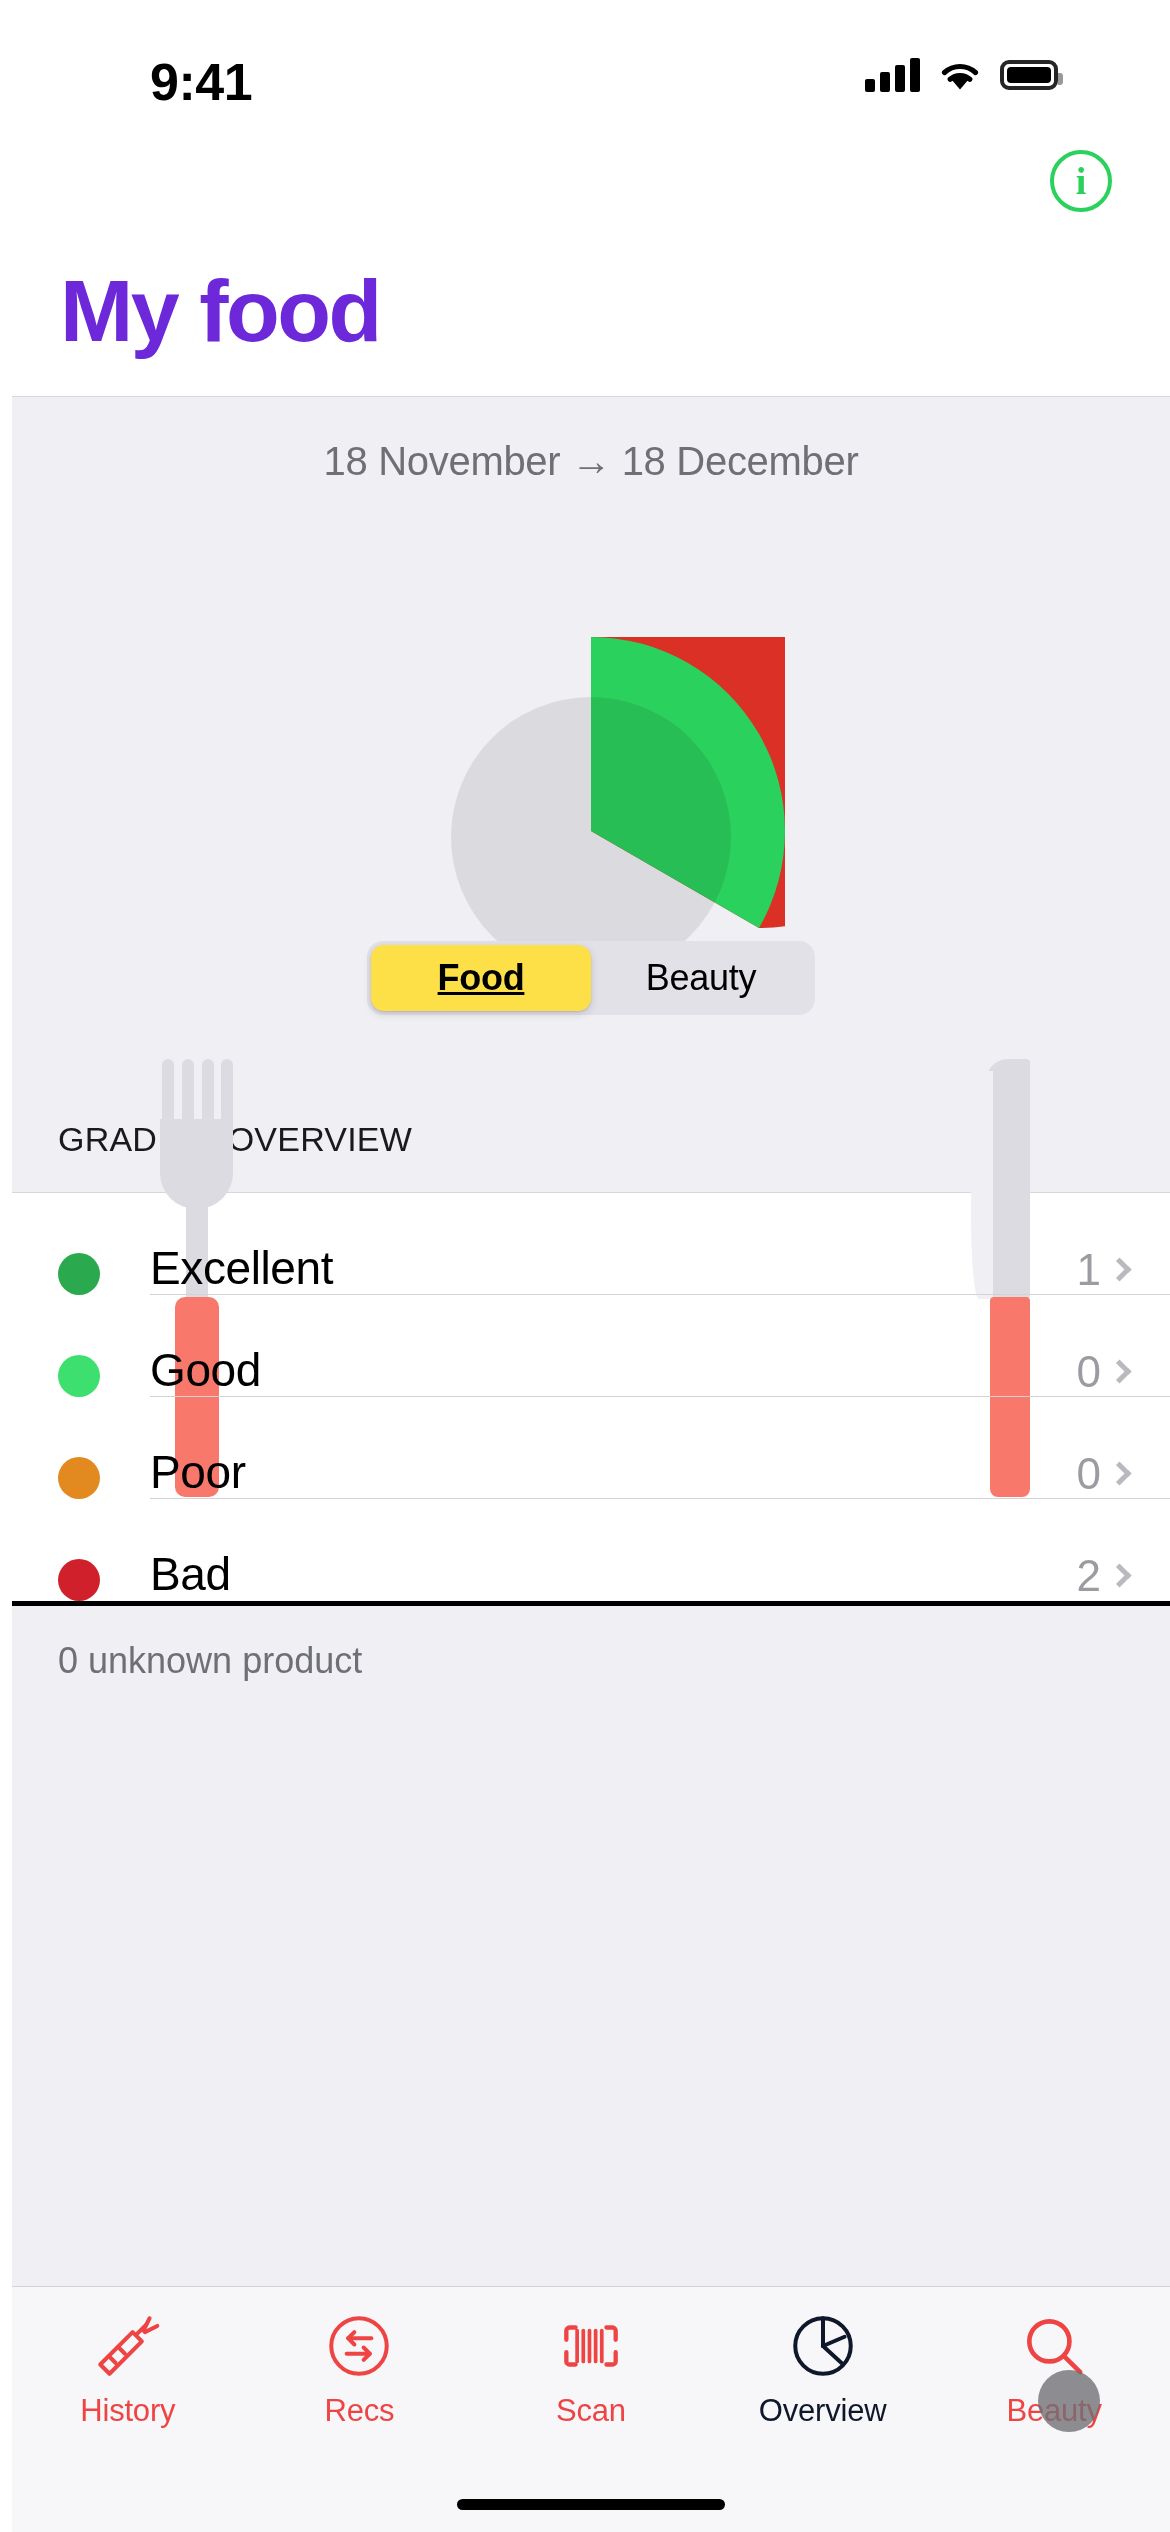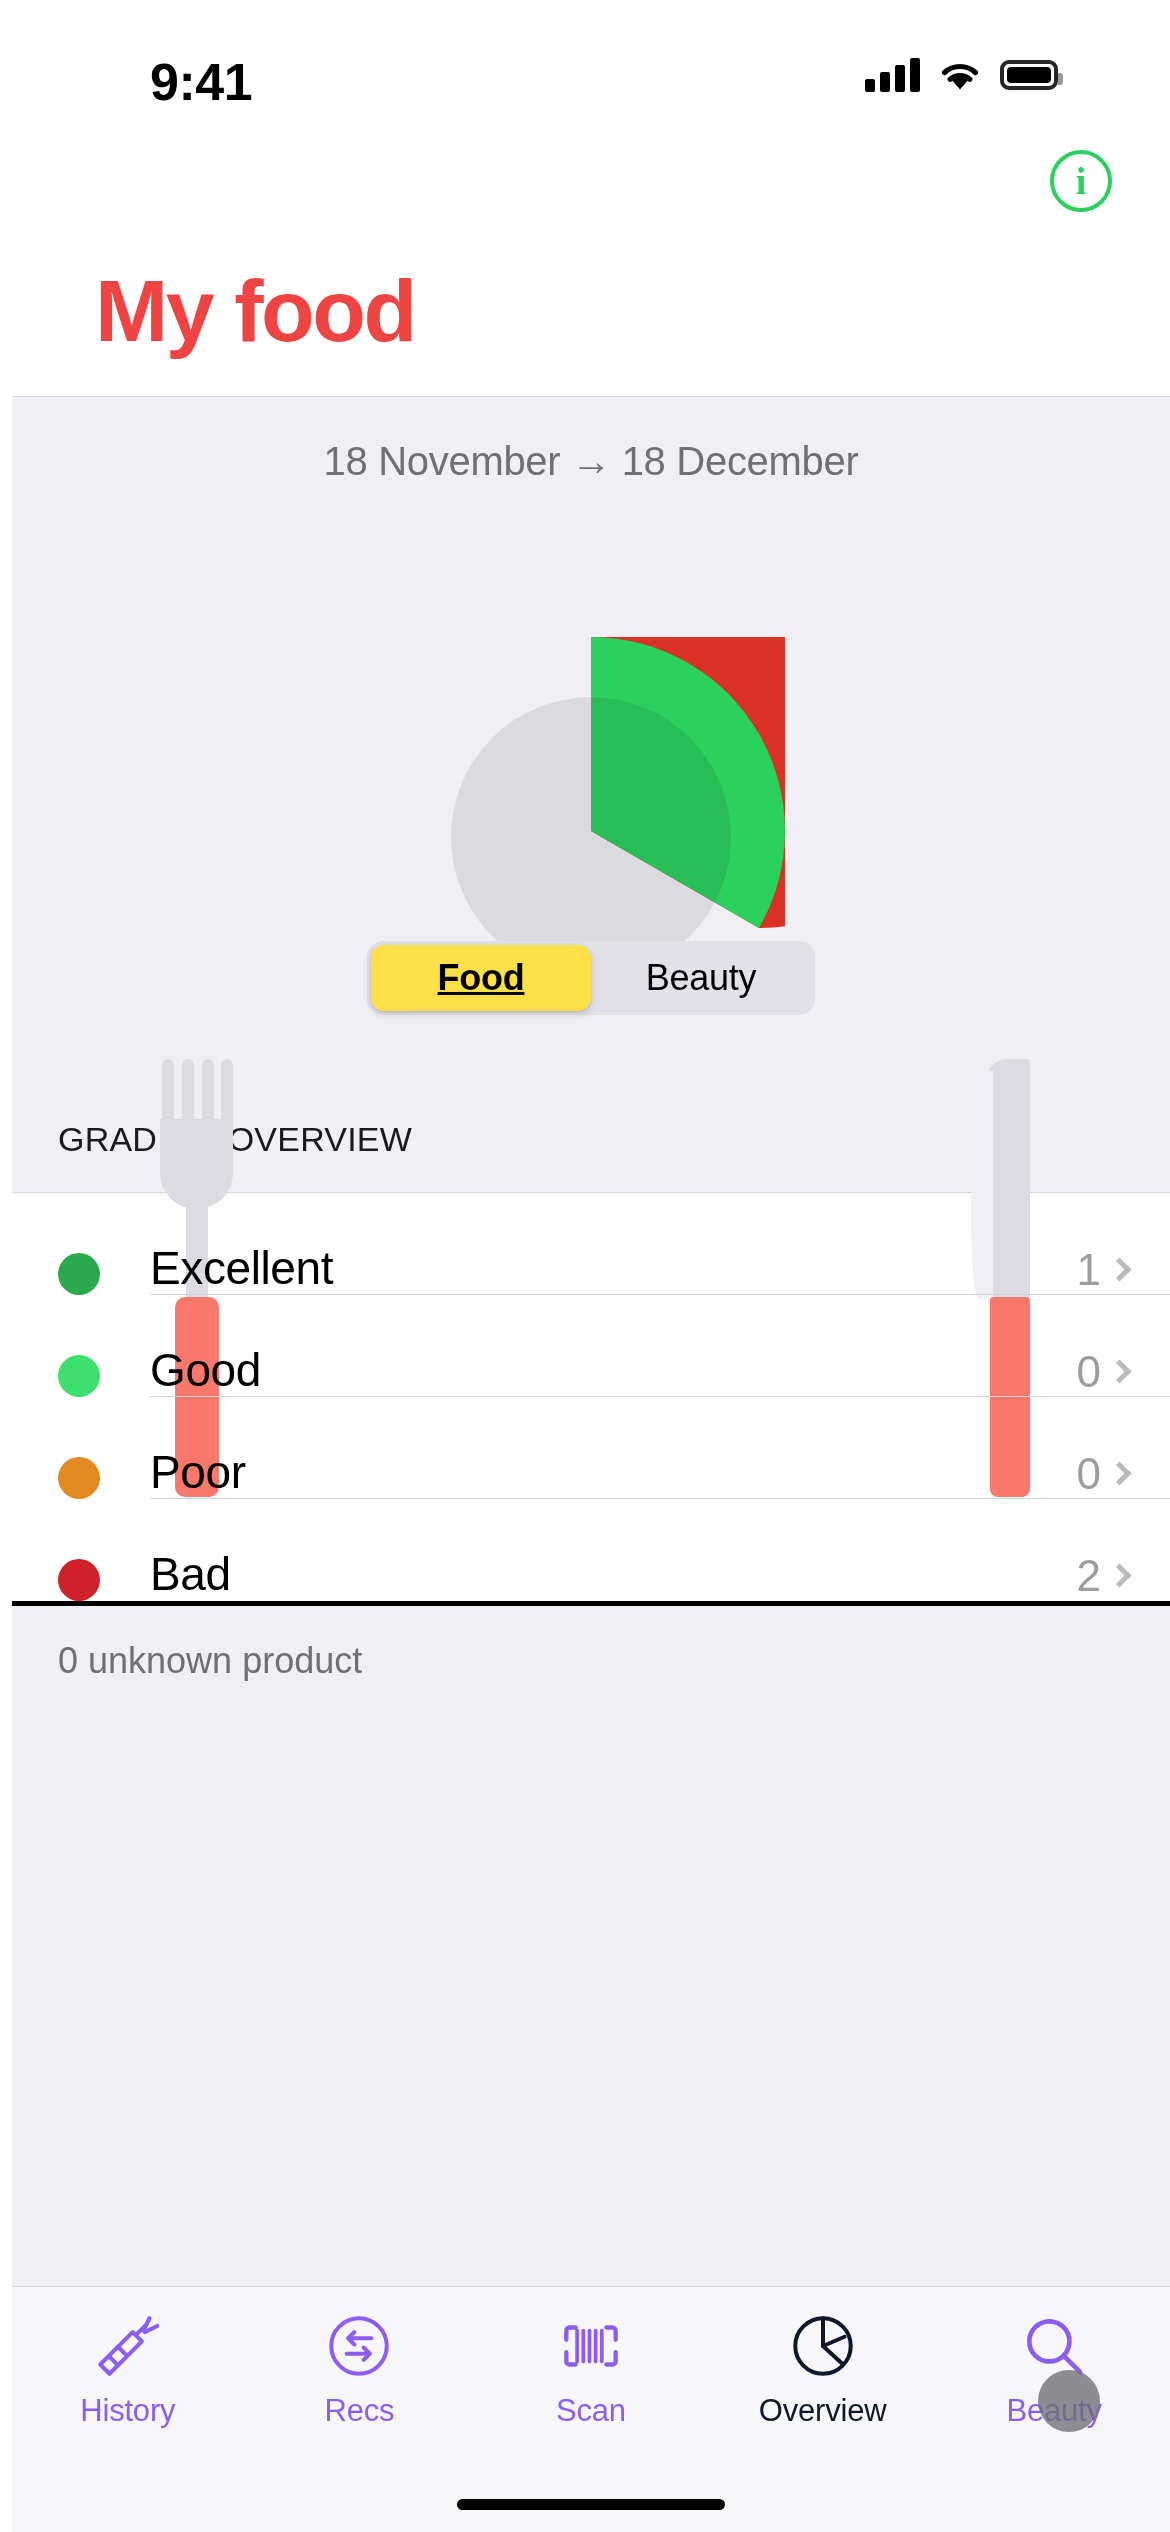--- a/index.html
+++ b/index.html
@@ -75,23 +75,22 @@
   }
   .header-title {
     flex: 0 0 129px;
     background: #ffffff;
     padding-left: 48px;
     display: flex; align-items: flex-start;
     border-bottom: 1px solid #d8d8dc;
   }
   .header-title h1 {
     font-size: 88px; font-weight: 700;
-    letter-spacing: -2.5px; color: #ef4444;
+    letter-spacing: -2.5px; color: #6d28d9;
     line-height: 0.98;
-    margin-left: 35px;
   }
 
   
   .chart-panel {
     flex: 0 0 690px;
     background: #F0EFF4;
     position: relative;
     display: flex; flex-direction: column; align-items: center;
   }
   .date-range {
@@ -234,21 +233,21 @@
     flex: 0 0 178px;
     background: #F7F7F9;
     border-top: 1px solid #d3d3d7;
     display: flex;
     position: relative;
   }
   .tab {
     flex: 1; display: flex; flex-direction: column;
     align-items: center; justify-content: flex-start;
     padding-top: 22px; gap: 10px;
-    color: #8b5cf6;
+    color: #ef4444;
   }
   .tab.active { color: #0f172a; }
   .tab svg { display:block; }
   .tab-label { font-size: 31px; letter-spacing: -0.2px; }
   .touch-dot {
     position: absolute; right: 70px; bottom: 32px;
     width: 62px; height: 62px; border-radius: 50%;
     background: rgba(110,110,115,0.78);
   }
   .home-ind {

